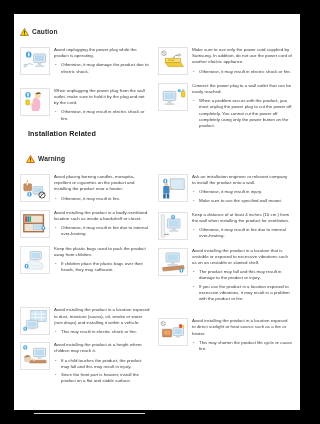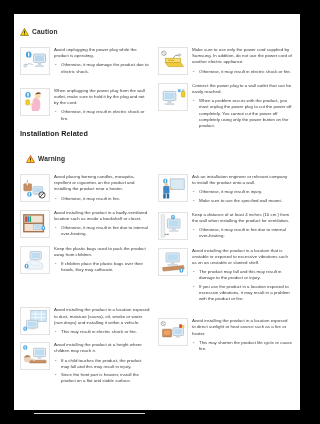--- a/index.html
+++ b/index.html
@@ -22,21 +22,21 @@
   #bottom-mask {
     position: absolute; left: 145px; top: 410px;
     width: 155px; height: 14px; background: #000;
   }
 
   .content { position: absolute; left: 6px; top: 0; width: 272px; }
 
   
   .section-title {
     font-size: 7.2px; font-weight: bold; color: #1a1a1a;
-    letter-spacing: .1px; margin: 0 0 0 0;
+    letter-spacing: .1px; margin: 0 0 0 8px;
   }
 
   
   .alert-head { display: flex; align-items: center; gap: 3px; }
   .alert-head .tri { flex: 0 0 auto; }
   .alert-head .alert-label {
     font-size: 6.6px; font-weight: bold; color: #2b2b2b; letter-spacing: .15px;
   }
 
   

